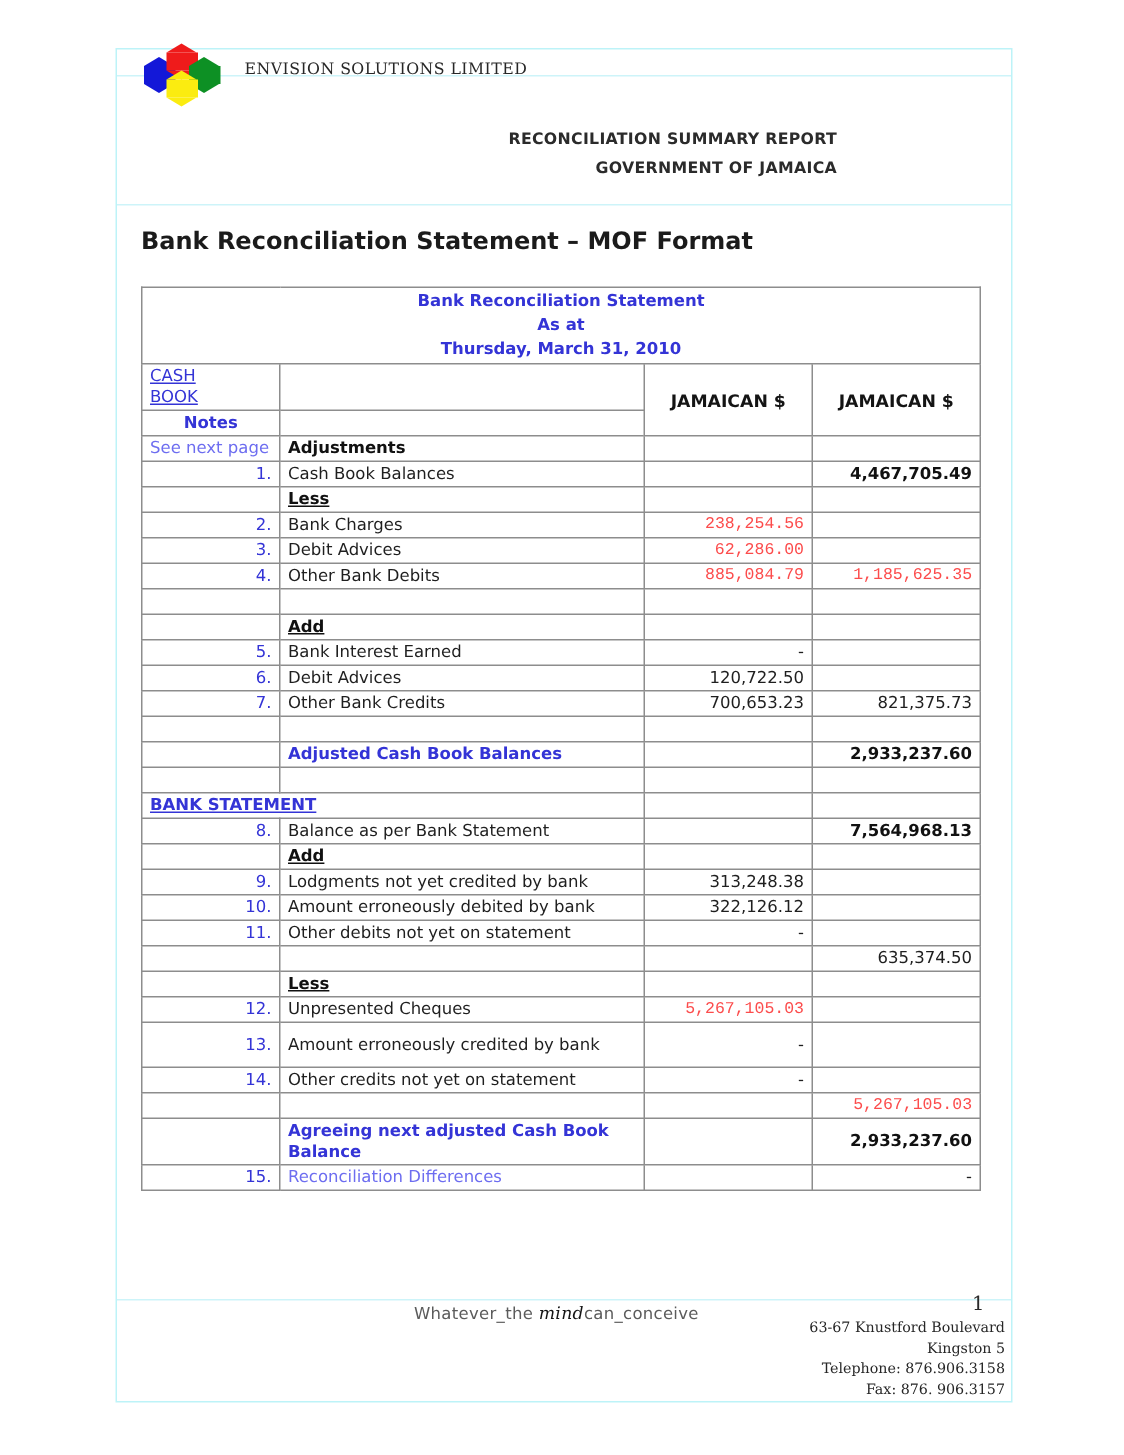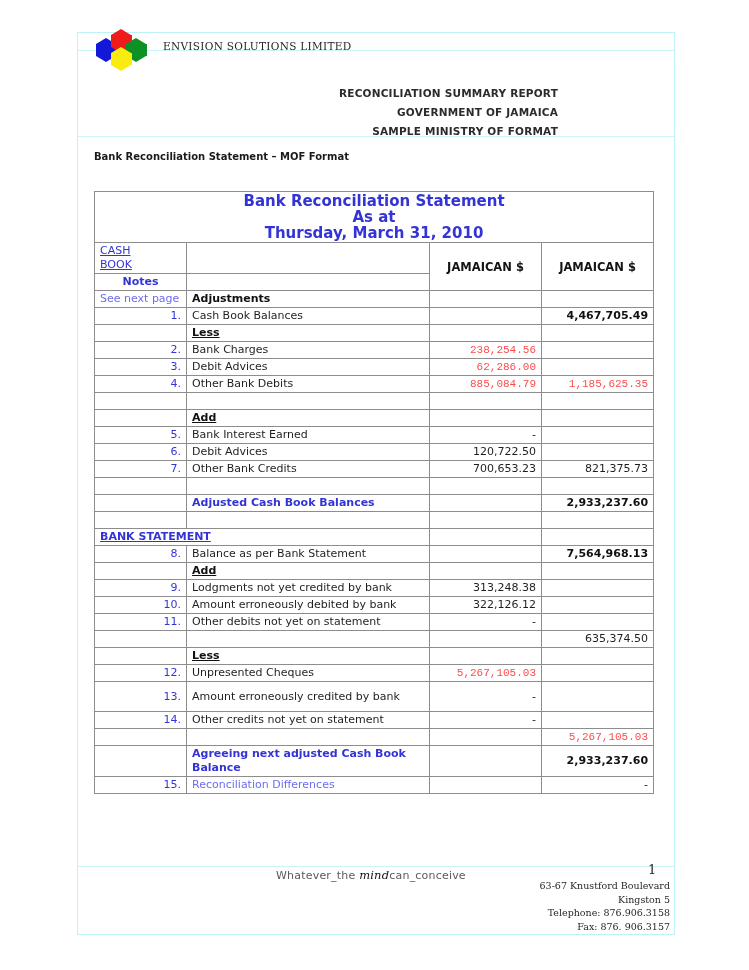--- a/index.html
+++ b/index.html
@@ -102,21 +102,21 @@
     font-weight: bold;
     color: #2b2b2b;
     letter-spacing: 0.2px;
     line-height: 19px;
   }
 
   .page-heading {
     position: absolute;
     left: 94px;
     top: 151px;
-    font-size: 10px;
+    font-size: 16px;
     font-weight: bold;
     color: #1b1b1b;
   }
 
   
   .recon-table {
     position: absolute;
     left: 94px;
     top: 191px;
     width: 559px;
@@ -138,21 +138,21 @@
   col.c-amt2  { width: 112px; }
 
   .title-cell {
     text-align: center;
     padding: 9px 4px 11px;
     height: auto;
   }
   .title-cell .tline {
     color: #3434d6;
     font-weight: bold;
-    font-size: 15px;
+    font-size: 11px;
     line-height: 16px;
   }
 
   .notes { text-align: right; color: #3434d6; }
   .notes-hdr {
     color: #3434d6;
     font-weight: normal;
     text-decoration: underline;
     vertical-align: top;
     padding-top: 2px;
@@ -247,21 +247,20 @@
   <span class="hex hex-red"></span>
   <span class="hex hex-green"></span>
   <span class="hex hex-yellow"></span>
 </div>
 
 <div class="company-name">ENVISION SOLUTIONS LIMITED</div>
 
 <div class="report-titles">
   <div>RECONCILIATION SUMMARY REPORT</div>
   <div>GOVERNMENT OF JAMAICA</div>
-  <div>SAMPLE MINISTRY OF FORMAT</div>
 </div>
 
 <div class="page-heading">Bank Reconciliation Statement – MOF Format</div>
 
 <table class="recon-table">
   <colgroup>
     <col class="c-notes">
       <col class="c-desc">
       <col class="c-amt1">
       <col class="c-amt2">

